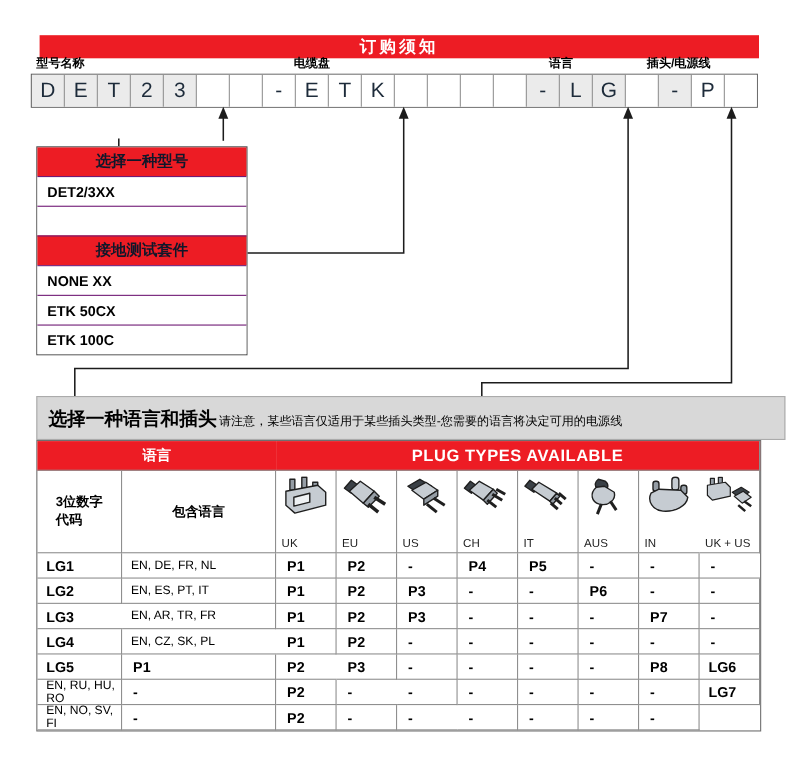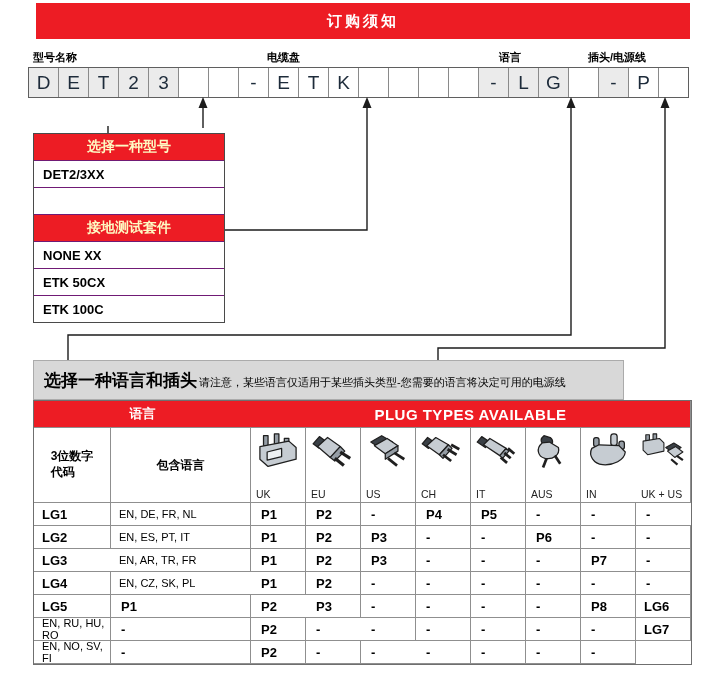--- a/index.html
+++ b/index.html
@@ -1,20 +1,20 @@
 <!DOCTYPE html>
 <html><head>
 <meta charset="utf-8">
 <style>
   html,body { margin:0; padding:0; background:#ffffff; }
   .page { position:relative; width:719px; height:699px; background:#fff;
           font-family:"Liberation Sans", sans-serif; overflow:hidden; }
 
   
-  .banner { position:absolute; left:36px; top:3px; width:654px; height:36px;
+  .banner { position:absolute; left:36px; top:32px; width:654px; height:21px;
             background:#ED1C24; color:#fff; display:flex; align-items:center;
             justify-content:center; font-weight:bold; font-size:15px; letter-spacing:3px; }
 
   
   .flabel { position:absolute; top:50px; font-size:11px; font-weight:bold; color:#000; white-space:nowrap; }
   .flabel.model  { left:33px; }
   .flabel.reel   { left:267px; }
   .flabel.lang   { left:499px; }
   .flabel.plug   { left:588px; }
 
@@ -27,24 +27,24 @@
   .code-cell.shaded { background:#ebebeb; }
 
   
   svg.connectors { position:absolute; left:0; top:0; pointer-events:none; }
 
   
   .option-box { position:absolute; left:33px; top:133px; width:190px; border:1px solid #4a4a4a; background:#fff; }
   .option-row { height:26px; border-top:1px solid #701a75; display:flex; align-items:center;
                 padding-left:9px; font-size:13px; font-weight:bold; color:#000; background:#fff; }
   .option-row:first-child { border-top:none; }
-  .option-row.hdr { background:#ED1C24; color:#fef9c3; justify-content:center; padding-left:0; font-size:14px; }
-
-  
-  .section-bar { position:absolute; left:33px; top:360px; width:591px; height:40px;
+  .option-row.hdr { background:#ED1C24; color:#0f172a; justify-content:center; padding-left:0; font-size:14px; }
+
+  
+  .section-bar { position:absolute; left:33px; top:360px; width:681px; height:40px;
                  background:#d8d8d8; border:1px solid #ababab; box-sizing:border-box;
                  display:flex; align-items:center; padding:0 10px; }
   .section-title { font-size:17px; font-weight:bold; color:#000; }
   .section-note  { font-size:11px; color:#000; margin-left:2px; padding-top:4px; }
 
   
   .ltable { position:absolute; left:33px; top:400px; width:657px;
             display:grid; grid-template-columns:77px 140px repeat(8,55px);
             border:1px solid #6f6f6f; box-sizing:content-box; background:#fff; }
   .ltable > div { border-right:1px solid #8f8f8f; border-bottom:1px solid #8f8f8f; box-sizing:border-box; }

